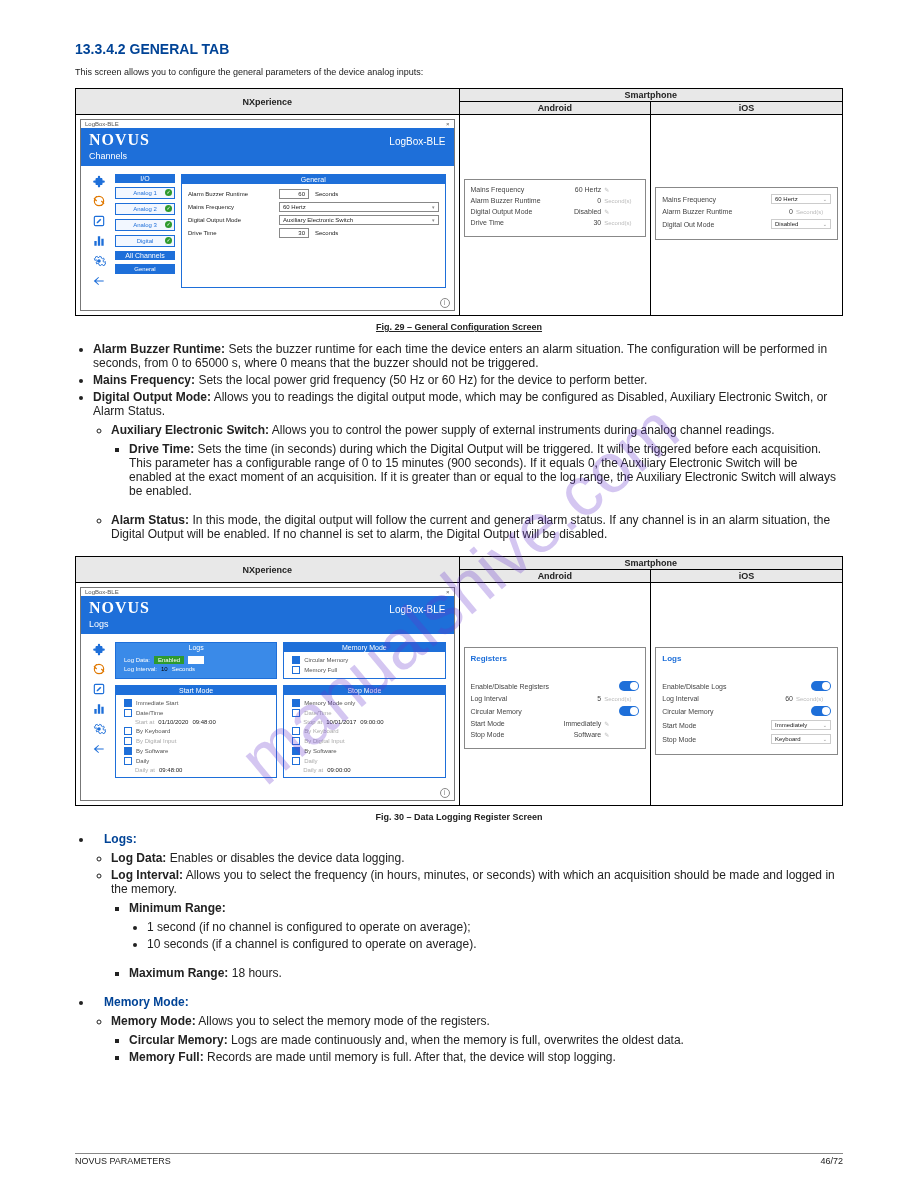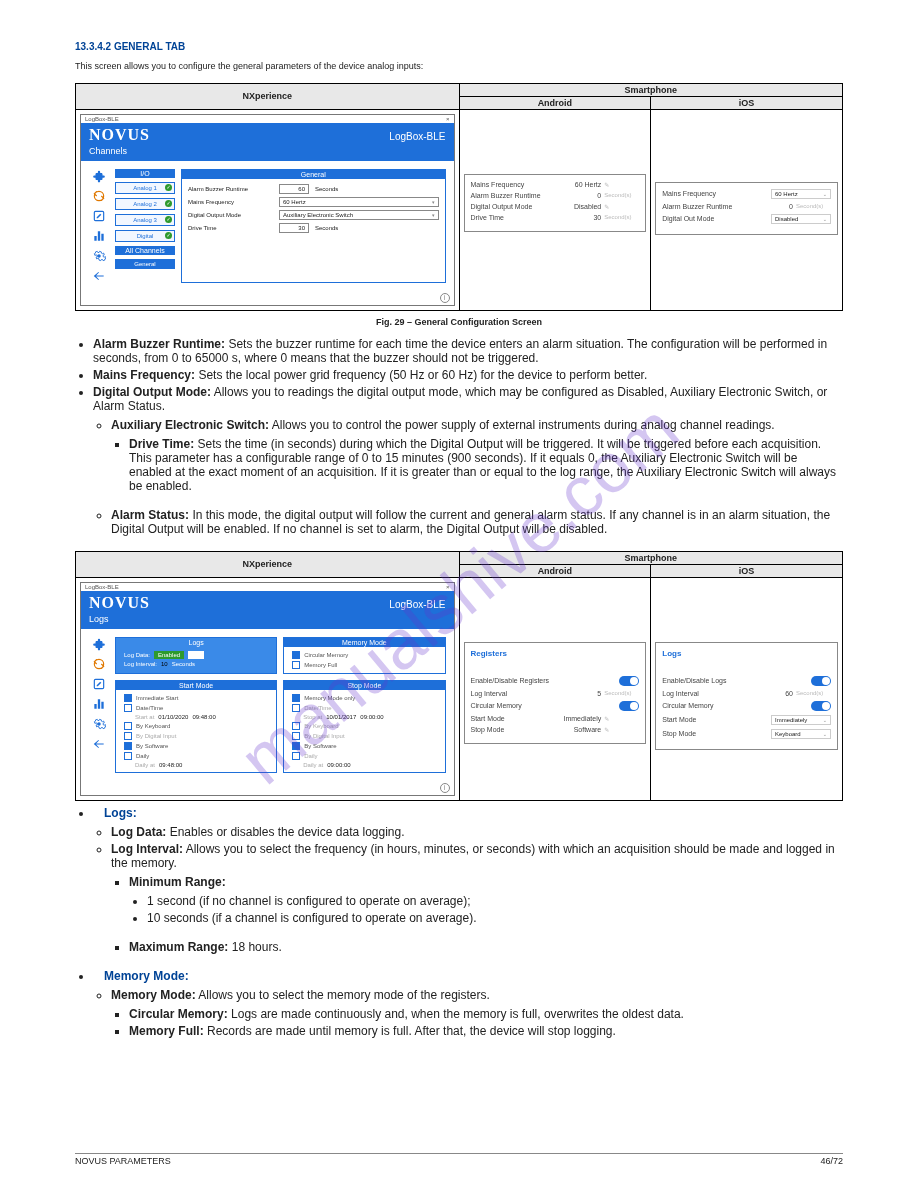--- a/index.html
+++ b/index.html
@@ -7,21 +7,21 @@
     margin: 0;
     font-family: Arial, sans-serif;
     font-size: 9px;
     color: #222;
     width: 918px;
     background: #fff;
     position: relative;
   }
   .page { position: relative; width: 918px; height: 1188px; padding: 40px 75px; }
   .intro { margin-bottom: 10px; line-height: 1.4; font-size: 9px; }
-  .intro .sect-title { color: #004396; font-weight: bold; font-size: 10px; margin-bottom: 6px; }
+  .intro .sect-title { color: #004396; font-weight: bold; font-size: 14px; margin-bottom: 6px; }
   table.outer { border-collapse: collapse; width: 100%; border: 1px solid #000; }
   table.outer th { background: #e8e8e8; border: 1px solid #000; font-weight: bold; font-size: 9px; }
   table.outer td { border: 1px solid #000; vertical-align: top; padding: 4px; }
   .nxs-cell { padding: 0; }
   .nxs-win { border: 1px solid #777; font-size: 6px; background: #fff; }
   .nxs-titlebar { display: flex; justify-content: space-between; padding: 1px 4px; color: #555; }
   .nxs-header { background: #1e6fd9; color: #fff; padding: 3px 8px 5px 8px; position: relative; }
   .nxs-brand { font-family: Liberation Serif, serif; font-weight: bold; font-size: 16px; letter-spacing: 1px; }
   .nxs-device { position: absolute; right: 8px; top: 8px; font-size: 10px; }
   .nxs-section { font-size: 9px; margin-top: 2px; }
@@ -224,21 +224,21 @@
                 <span class="dd">
                   <span>Disabled</span>
                   <span class="caret">⌄</span>
                 </span>
               </div>
         </div>
       </td>
     </tr>
   </tbody>
     </table>
-  <div style="text-align:center;margin:6px 0 10px 0;font-weight:bold;">Fig. 29 – General Configuration Screen</div>
+  <div style="text-align:center;margin:6px 0 10px 0;font-weight:bold;text-decoration:underline;">Fig. 29 – General Configuration Screen</div>
 
   <ul class="bullets">
     <li><b>Alarm Buzzer Runtime:</b> <span>Sets the buzzer runtime for each time the device enters an alarm situation. The configuration will be performed in seconds, from 0 to 65000 s, where 0 means that the buzzer should not be triggered.</span></li>
     <li><b>Mains Frequency:</b> <span>Sets the local power grid frequency (50 Hz or 60 Hz) for the device to perform better.</span></li>
     <li><b>Digital Output Mode:</b> <span>Allows you to readings the digital output mode, which may be configured as Disabled, Auxiliary Electronic Switch, or Alarm Status.</span>
       <ul class="bullets" style="list-style-type:circle">
         <li><b>Auxiliary Electronic Switch:</b> <span>Allows you to control the power supply of external instruments during analog channel readings.</span>
           <ul class="bullets" style="list-style-type:square">
             <li><b>Drive Time:</b> <span>Sets the time (in seconds) during which the Digital Output will be triggered. It will be triggered before each acquisition. This parameter has a configurable range of 0 to 15 minutes (900 seconds). If it equals 0, the Auxiliary Electronic Switch will be enabled at the exact moment of an acquisition. If it is greater than or equal to the log range, the Auxiliary Electronic Switch will always be enabled.</span></li>
           </ul>
@@ -467,20 +467,21 @@
                 <span class="dd">
                   <span>Keyboard</span>
                   <span class="caret">⌄</span>
                 </span>
               </div>
         </div>
       </td>
     </tr>
   </tbody>
     </table>
+  <div style="text-align:center;margin:6px 0 10px 0;font-weight:bold;">Fig. 30 – Data Logging Register Screen</div>
 
   <ul class="bullets">
     <li><b class="lilink">Logs:</b>
       <ul class="bullets" style="list-style-type:circle">
         <li><b>Log Data:</b> <span>Enables or disables the device data logging.</span></li>
         <li><b>Log Interval:</b> <span>Allows you to select the frequency (in hours, minutes, or seconds) with which an acquisition should be made and logged in the memory.</span>
           <ul class="bullets" style="list-style-type:square">
             <li><b>Minimum Range:</b>
               <ul class="bullets" style="list-style-type:disc">
                 <li>1 second (if no channel is configured to operate on average);</li>

